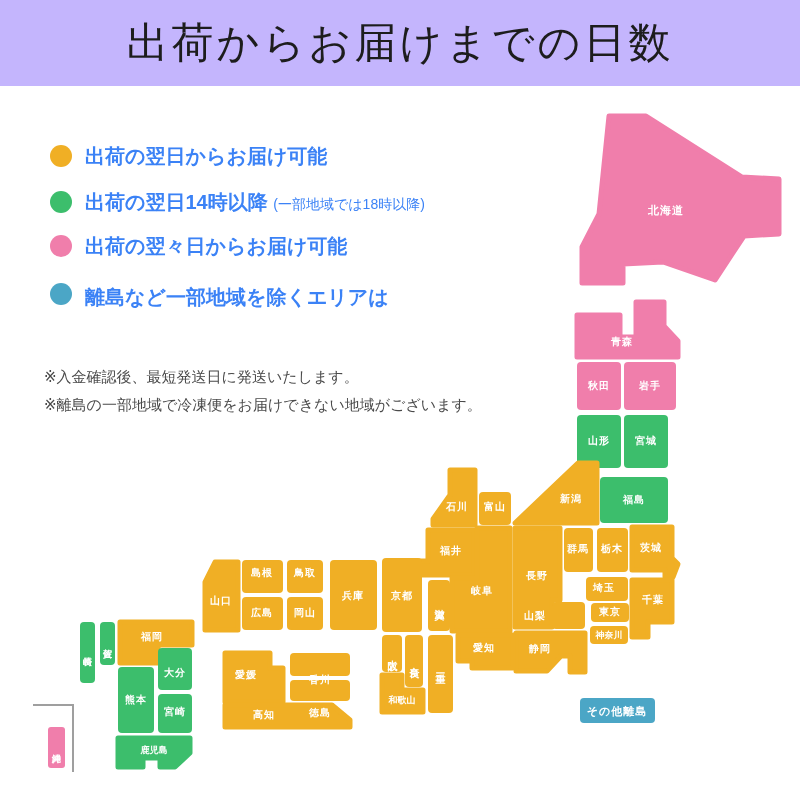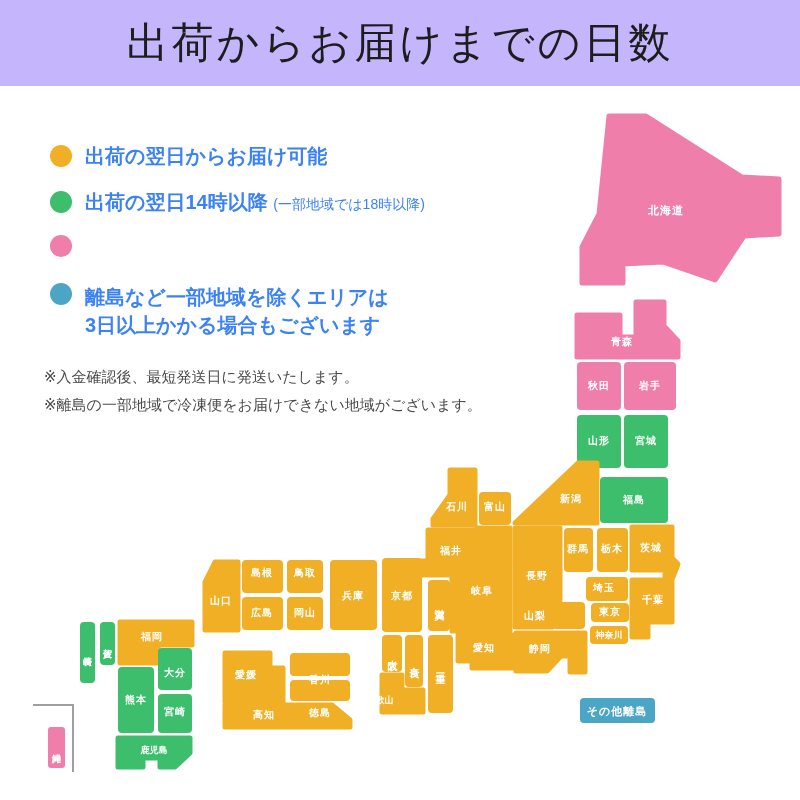--- a/index.html
+++ b/index.html
@@ -34,25 +34,25 @@
     <div class="title">出荷からお届けまでの日数</div>
   </div>
 
   <div class="dot c-yellow" style="top:145px"></div>
   <div class="ltext" style="top:143px"><span>出荷の翌日からお届け可能</span></div>
 
   <div class="dot c-green" style="top:191px"></div>
   <div class="ltext" style="top:189px"><span>出荷の翌日14時以降</span> <span class="suffix">(一部地域では18時以降)</span></div>
 
   <div class="dot c-pink" style="top:235px"></div>
+  <div class="ltext" style="top:233px"><span>出荷の翌々日からお届け可能</span></div>
 
   <div class="dot c-blue" style="top:283px"></div>
   <div class="ltext" style="top:283px;line-height:28px">
     <div>離島など一部地域を除くエリアは</div>
-    <div>3日以上かかる場合もございます</div>
   </div>
 
   <div class="note" style="top:368px">※入金確認後、最短発送日に発送いたします。</div>
   <div class="note" style="top:396px">※離島の一部地域で冷凍便をお届けできない地域がございます。</div>
 
   <svg class="map" width="800" height="800" viewBox="0 0 800 800">
     <path class="shape" d="M609,116 L646,116 L742,177 L779,179 L779,234 L744,236 L715,280 L663,262 L623,264 L623,283 L582,283 L582,247 L599,214 Z" fill="#F07EAB" stroke="#F07EAB"></path>
     <path class="shape" d="M577,315 L620,315 L620,337 L636,337 L636,302 L664,302 L664,326 L678,341 L678,357 L577,357 Z" fill="#F07EAB" stroke="#F07EAB"></path>
     <rect x="577" y="362" width="44" height="48" rx="4" fill="#F07EAB"></rect>
     <rect x="624" y="362" width="52" height="48" rx="4" fill="#F07EAB"></rect>
@@ -123,21 +123,21 @@
   <div class="plabel" style="left:610px;top:612px">東京</div>
   <div class="plabel s3" style="left:609px;top:635px">神奈川</div>
   <div class="plabel" style="left:653px;top:600px">千葉</div>
   <div class="plabel" style="left:535px;top:616px">山梨</div>
   <div class="plabel" style="left:540px;top:649px">静岡</div>
   <div class="plabel" style="left:484px;top:648px">愛知</div>
   <div class="plabel v" style="left:439px;top:602px">滋賀</div>
   <div class="plabel" style="left:402px;top:596px">京都</div>
   <div class="plabel v" style="left:392px;top:653px">大阪</div>
   <div class="plabel v" style="left:414px;top:660px">奈良</div>
-  <div class="plabel s3" style="left:380px;top:700px">和歌山</div>
+  <div class="plabel s3" style="left:402px;top:700px">和歌山</div>
   <div class="plabel v" style="left:440px;top:666px">三重</div>
   <div class="plabel" style="left:353px;top:596px">兵庫</div>
   <div class="plabel" style="left:305px;top:573px">鳥取</div>
   <div class="plabel" style="left:305px;top:613px">岡山</div>
   <div class="plabel" style="left:262px;top:573px">島根</div>
   <div class="plabel" style="left:262px;top:613px">広島</div>
   <div class="plabel" style="left:221px;top:601px">山口</div>
   <div class="plabel" style="left:320px;top:680px">香川</div>
   <div class="plabel" style="left:320px;top:713px">徳島</div>
   <div class="plabel" style="left:246px;top:675px">愛媛</div>

